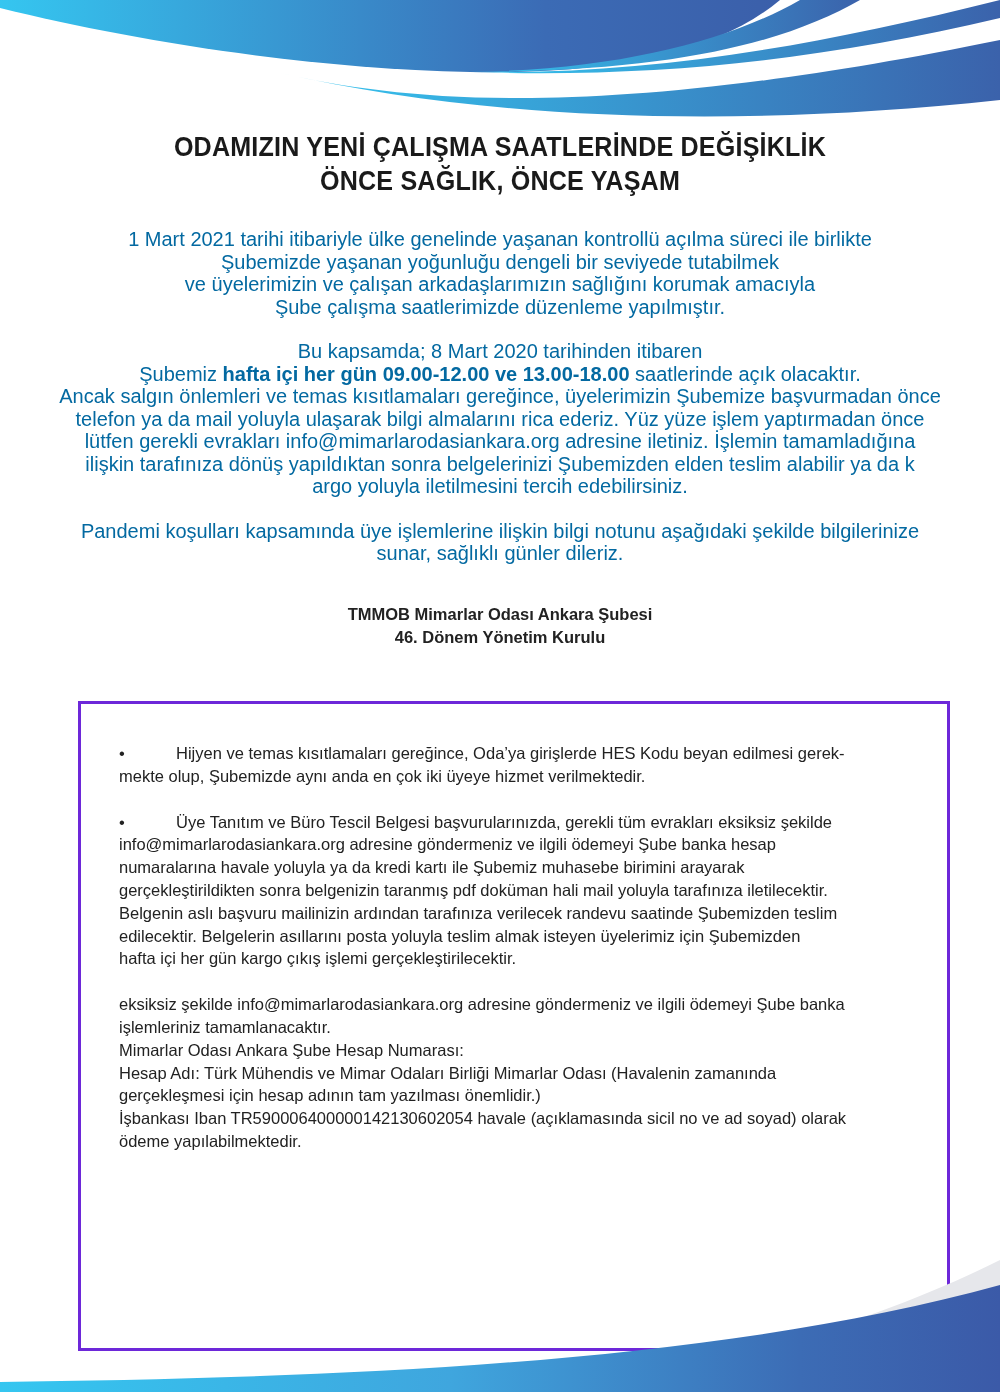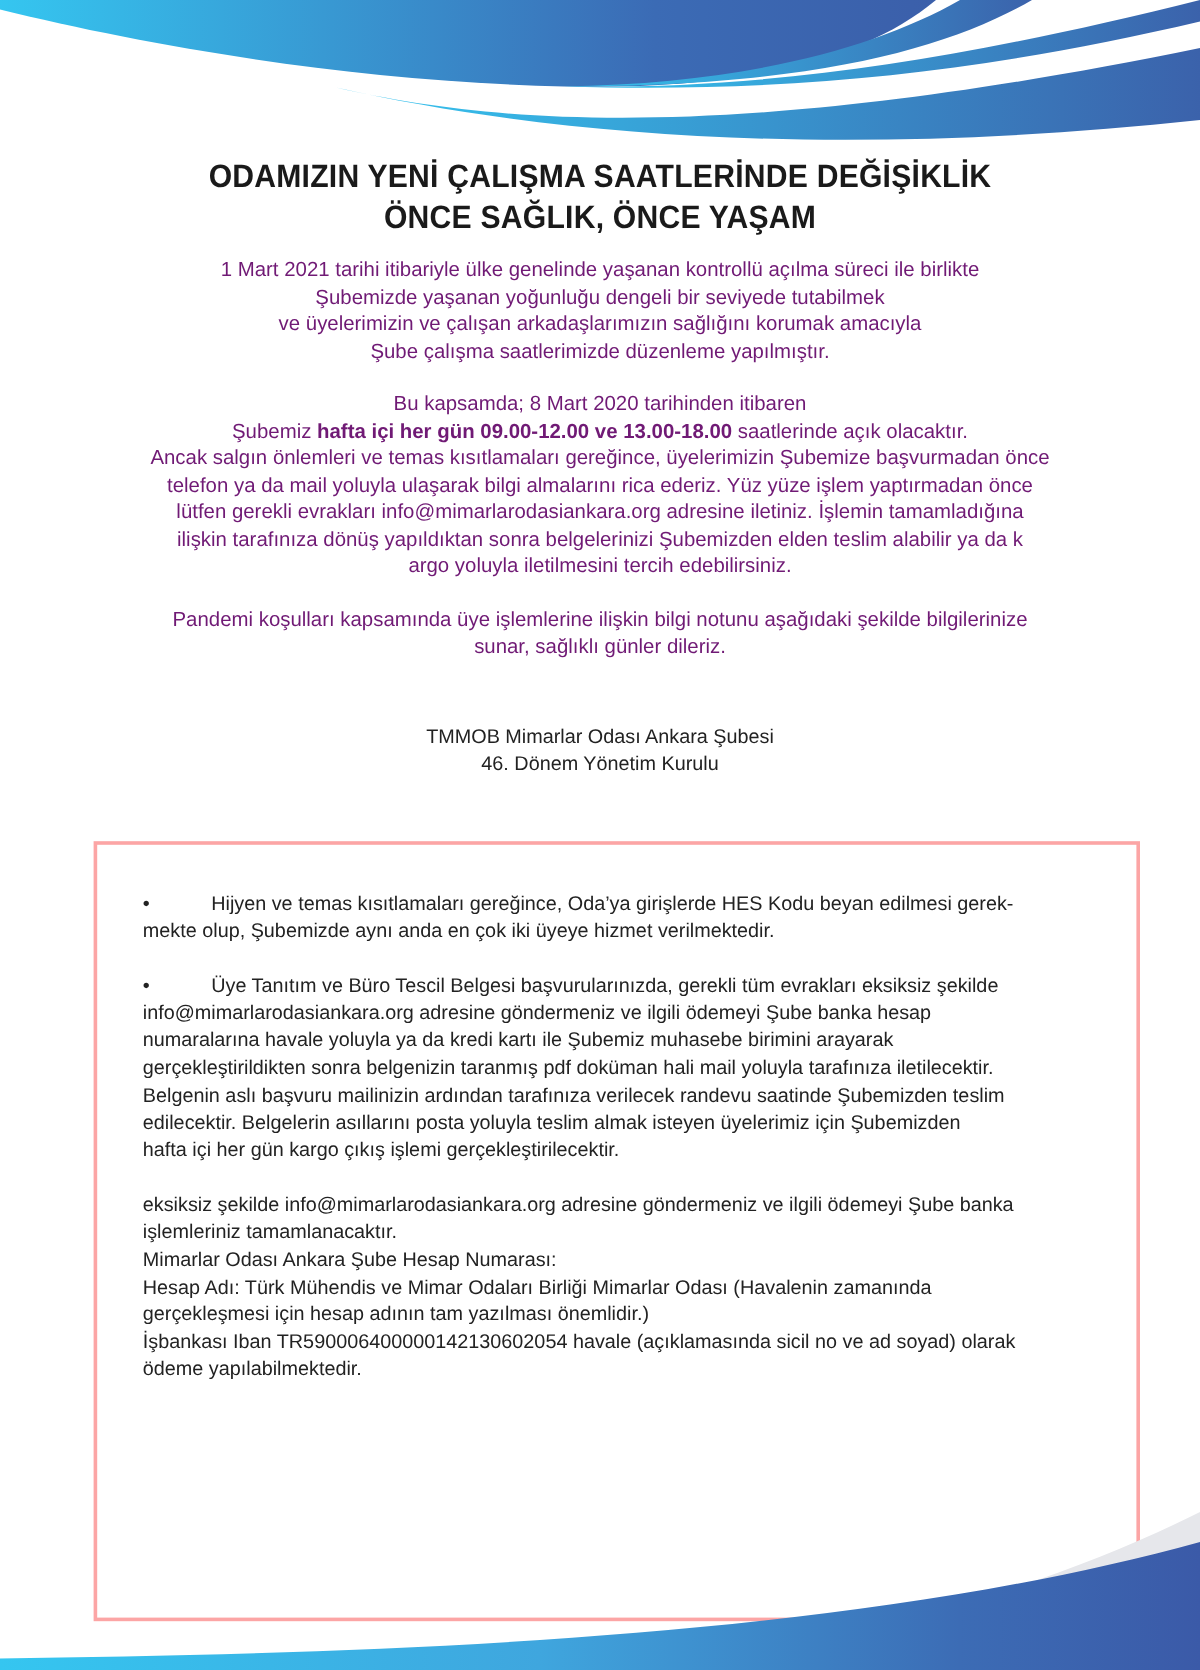--- a/index.html
+++ b/index.html
@@ -7,30 +7,30 @@
          font-family: "Liberation Sans", "DejaVu Sans", sans-serif; color: #1a1a1a; }
   .deco { position: absolute; left: 0; width: 1000px; pointer-events: none; }
   .deco-top { top: 0; height: 130px; }
   .deco-bottom { top: 1260px; height: 132px; }
 
   .title { position: absolute; left: 0; width: 1000px; top: 130px; text-align: center;
            font-family: "Liberation Sans", sans-serif; font-weight: bold; font-size: 27px;
            line-height: 34px; letter-spacing: 0.2px; color: #1a1a1a; transform: scaleX(0.93); }
   .title div { margin: 0; }
 
-  .intro { position: absolute; left: 50px; width: 900px; top: 214px; text-align: center;
-           font-size: 17px; line-height: 22.5px; color: #701a75; }
+  .intro { position: absolute; left: 50px; width: 900px; top: 228px; text-align: center;
+           font-size: 20px; line-height: 22.5px; color: #0369a1; }
   .intro p { margin: 0; }
   .intro .gap { height: 22px; }
 
   .signature { position: absolute; left: 0; width: 1000px; top: 603px; text-align: center;
-               font-weight: normal; font-size: 16.5px; line-height: 23px; color: #222; }
+               font-weight: bold; font-size: 16.5px; line-height: 23px; color: #222; }
 
   .info-box { position: absolute; left: 78px; top: 701px; width: 872px; height: 650px;
-              box-sizing: border-box; border: 3px solid #fca5a5; background: #fff; }
+              box-sizing: border-box; border: 3px solid #6d28d9; background: #fff; }
   .info-inner { position: absolute; left: 38px; top: 15px; width: 810px;
                 font-size: 16.5px; line-height: 22.8px; color: #222; }
   .info-inner p { margin: 0; }
   .bullet { display: inline-block; width: 57px; }
   .spacer { height: 23px; }
 </style>
 </head>
 <body>
 
 <svg class="deco deco-top" viewBox="0 0 1000 130" preserveAspectRatio="none">

